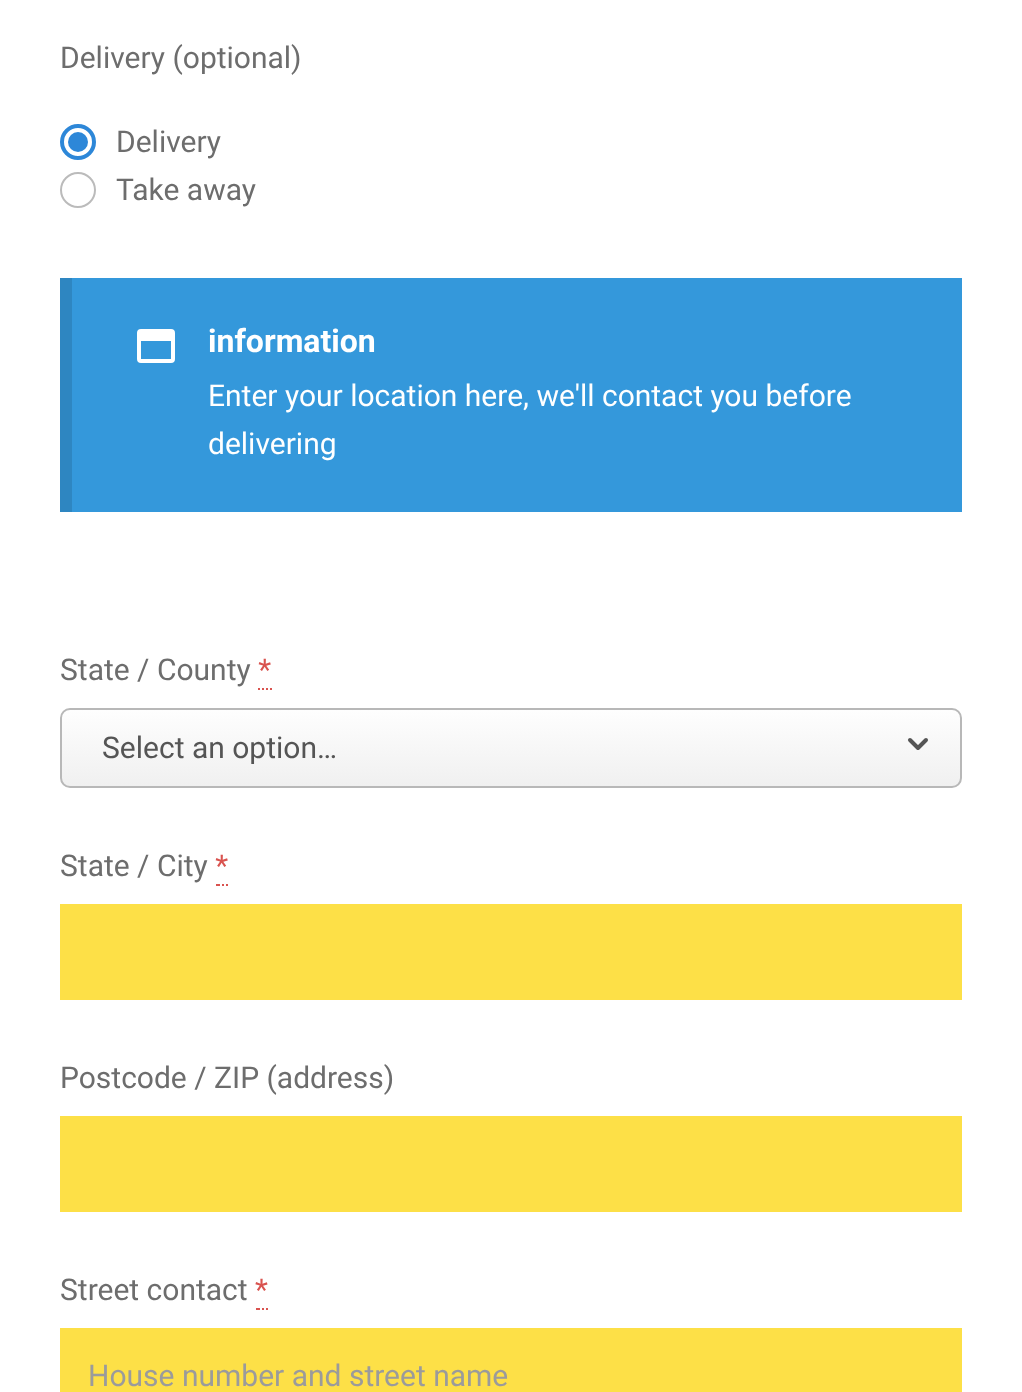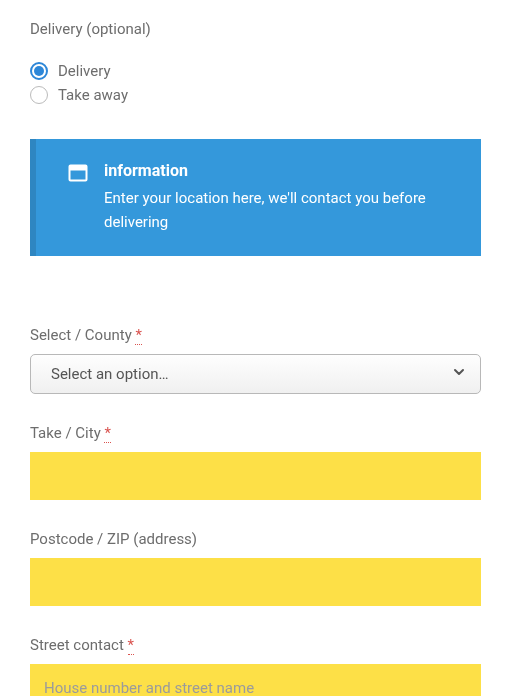--- a/index.html
+++ b/index.html
@@ -138,35 +138,35 @@
     </svg>
   </span>
   <div>
     <div class="info-title">information</div>
     <div class="info-body">Enter your location here, we'll contact you before delivering</div>
   </div>
 </div>
 
 <div class="field">
   <label class="field-label">
-    <span>Select / County</span> <span class="req">*</span>
+    <span>State / County</span> <span class="req">*</span>
   </label>
   <div class="select-wrap">
     <span>Select an option…</span>
     <span class="select-caret">
       <svg width="14" height="14" viewBox="0 0 14 14">
           <path d="M3 5 L7 9 L11 5" stroke="#555" stroke-width="2" fill="none" stroke-linecap="round" stroke-linejoin="round"></path>
         </svg>
     </span>
   </div>
 </div>
 
 <div class="field">
   <label class="field-label">
-    <span>Take / City</span> <span class="req">*</span>
+    <span>State / City</span> <span class="req">*</span>
   </label>
   <input type="text" class="text-input" value="" style="">
 </div>
 
 <div class="field">
   <label class="field-label">Postcode / ZIP (address)</label>
   <input type="text" class="text-input" value="" style="">
 </div>
 
 <div class="field">

